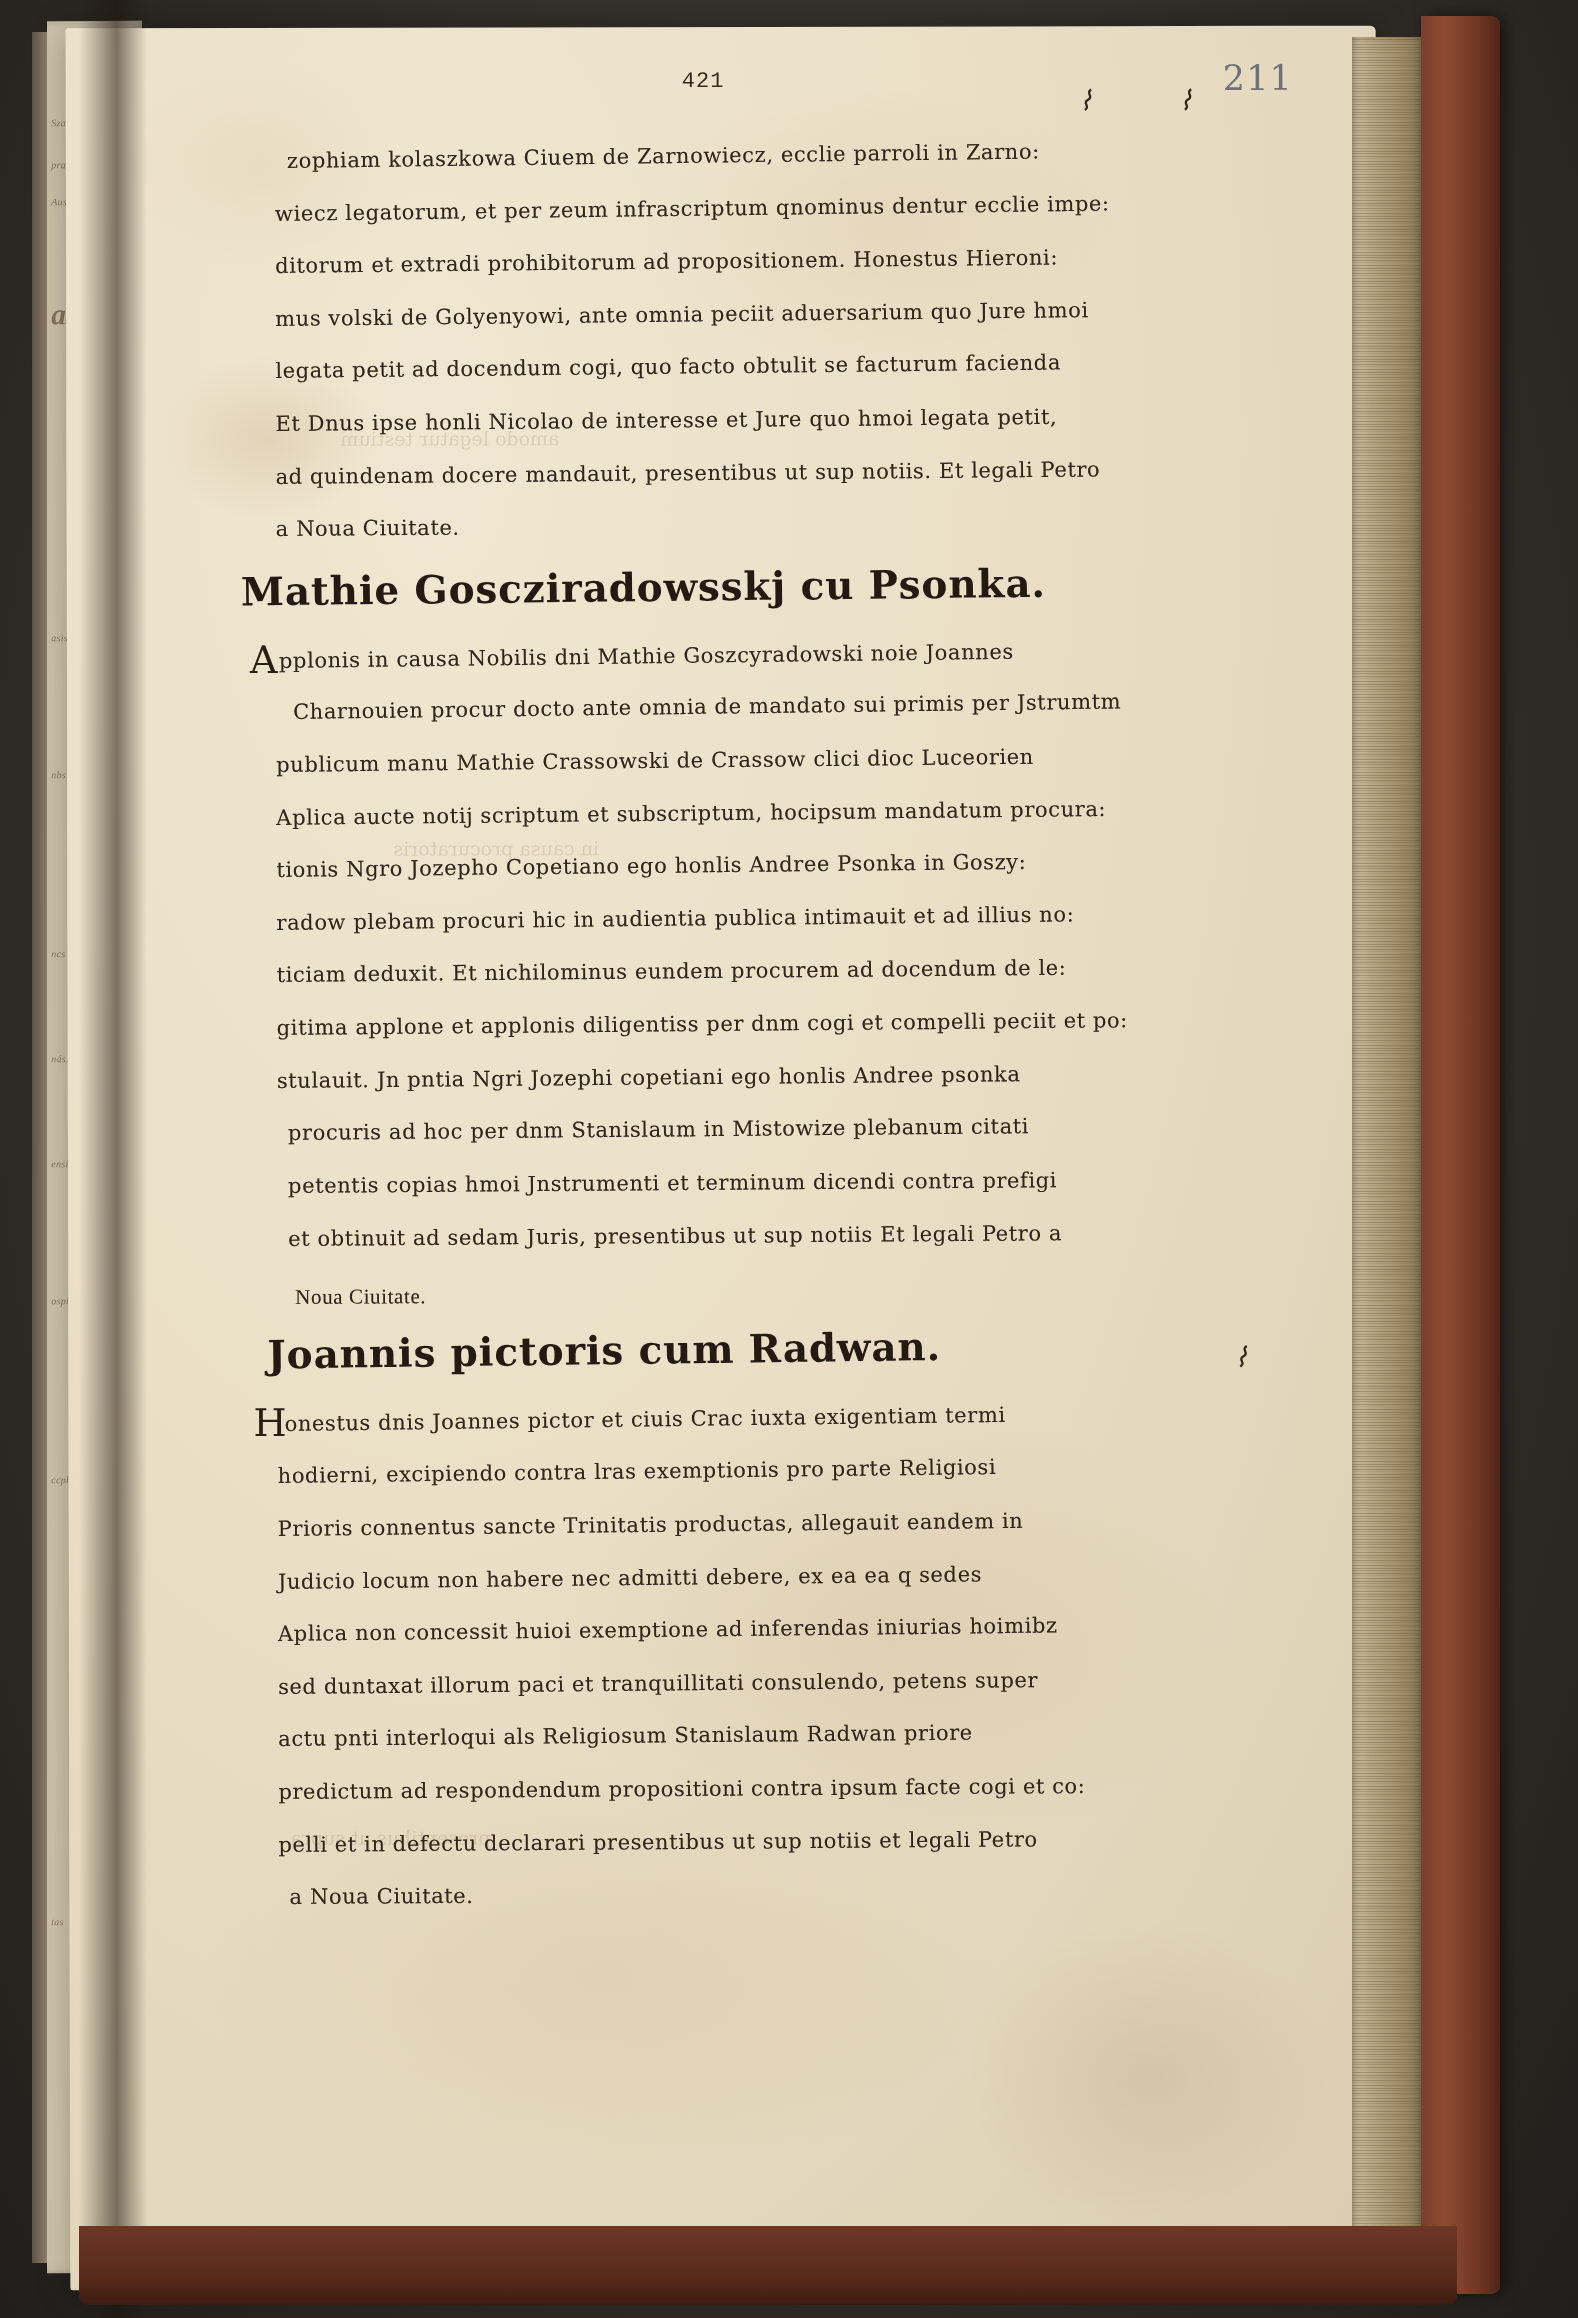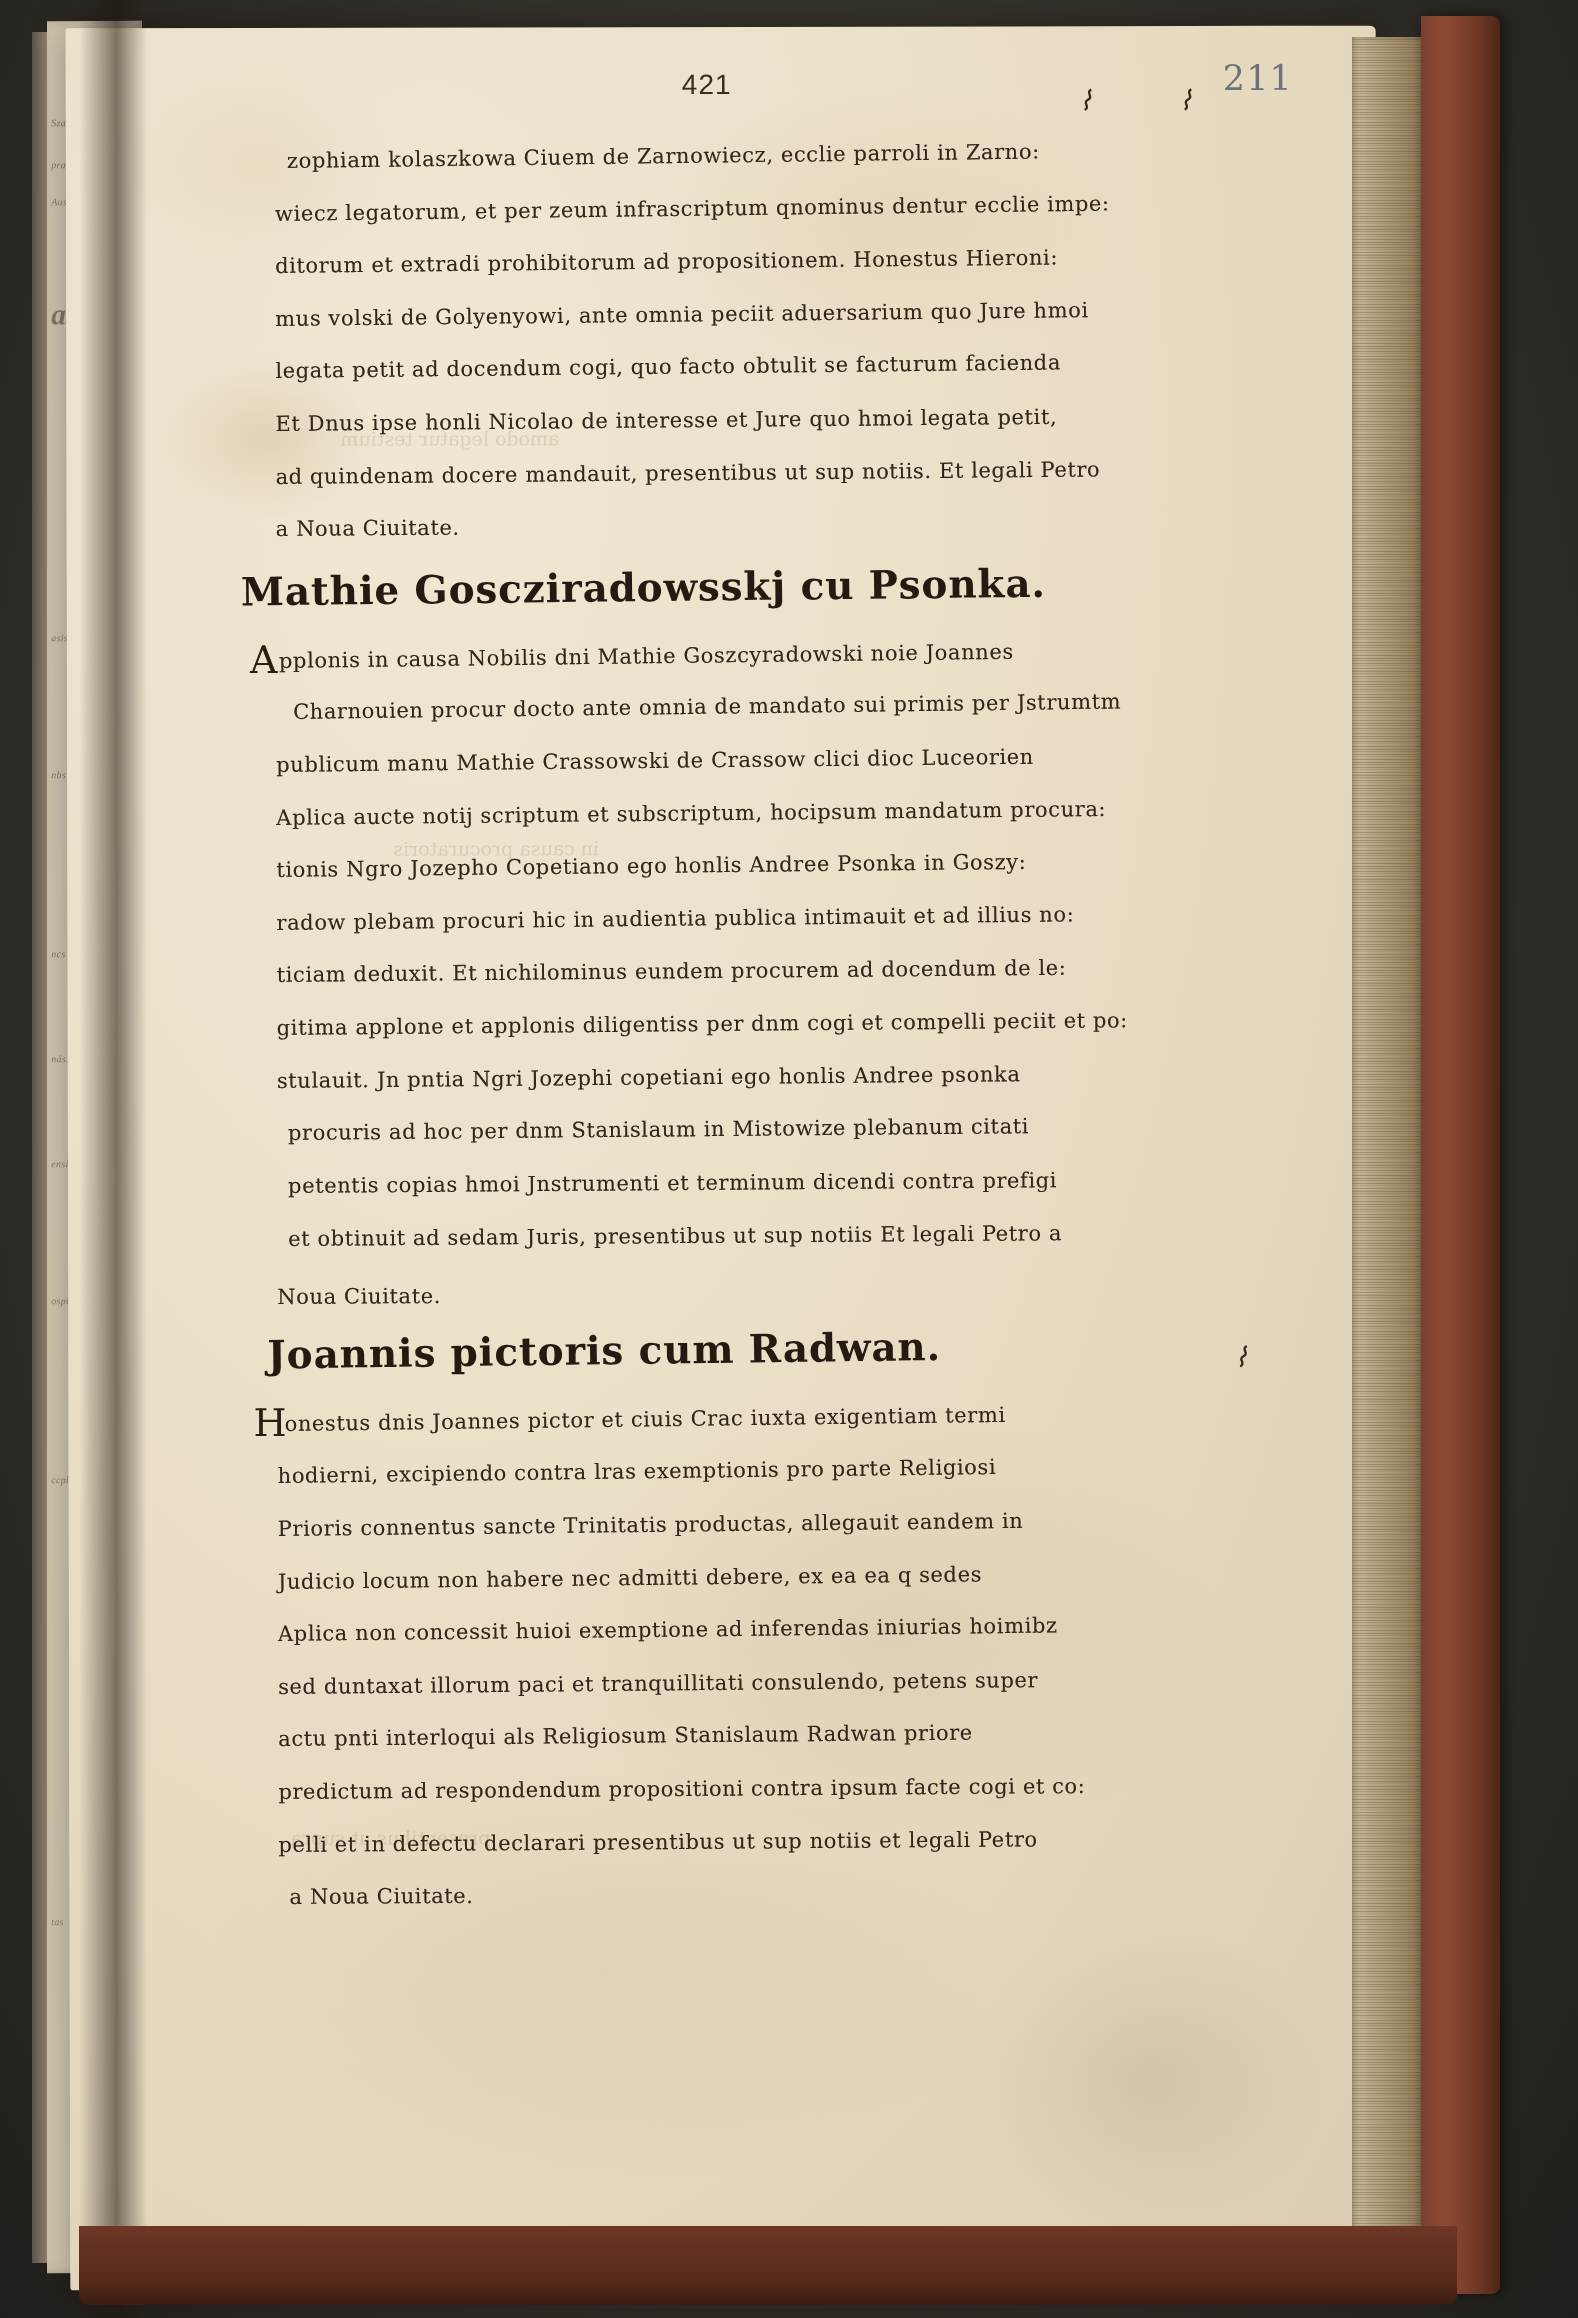--- a/index.html
+++ b/index.html
@@ -148,22 +148,22 @@
     position: absolute;
     white-space: nowrap;
     font-family: "DejaVu Serif", serif;
     font-weight: 700;
     font-size: 39px;
     color: #241a11;
     letter-spacing: 0.8px;
   }
   .folio-top {
     position: absolute;
-    font-family: Liberation Sans, sans-serif;
-    font-size: 28px;
+    font-family: Liberation Mono, monospace;
+    font-size: 22px;
     color: #3a2c1d;
     letter-spacing: 1.1px;
   }
   .folio-pencil {
     position: absolute;
     font-family: "DejaVu Serif", serif;
     font-size: 35px;
     color: #6d7178;
     letter-spacing: 1.1px;
   }
@@ -247,21 +247,21 @@
     <div class="body-line" style="left:209px; top:725px; transform:rotate(-0.5deg);">publicum manu Mathie Crassowski de Crassow clici dioc Luceorien</div>
     <div class="body-line" style="left:209px; top:778px; transform:rotate(-0.5deg);">Aplica aucte notij scriptum et subscriptum, hocipsum mandatum procura:</div>
     <div class="body-line" style="left:209px; top:830px; transform:rotate(-0.5deg);">tionis Ngro Jozepho Copetiano ego honlis Andree Psonka in Goszy:</div>
     <div class="body-line" style="left:209px; top:883px; transform:rotate(-0.5deg);">radow plebam procuri hic in audientia publica intimauit et ad illius no:</div>
     <div class="body-line" style="left:209px; top:935px; transform:rotate(-0.4deg);">ticiam deduxit. Et nichilominus eundem procurem ad docendum de le:</div>
     <div class="body-line" style="left:209px; top:988px; transform:rotate(-0.4deg);">gitima applone et applonis diligentiss per dnm cogi et compelli peciit et po:</div>
     <div class="body-line" style="left:209px; top:1041px; transform:rotate(-0.4deg);">stulauit. Jn pntia Ngri Jozephi copetiani ego honlis Andree psonka</div>
     <div class="body-line" style="left:220px; top:1093px; transform:rotate(-0.4deg);">procuris ad hoc per dnm Stanislaum in Mistowize plebanum citati</div>
     <div class="body-line" style="left:220px; top:1146px; transform:rotate(-0.3deg);">petentis copias hmoi Jnstrumenti et terminum dicendi contra prefigi</div>
     <div class="body-line" style="left:220px; top:1199px; transform:rotate(-0.3deg);">et obtinuit ad sedam Juris, presentibus ut sup notiis Et legali Petro a</div>
-    <div class="body-line" style="left:209px; top:1257px; transform:rotate(-0.2deg);">Noua Ciuitate.</div>
+    <div class="body-line" style="left:227px; top:1257px; transform:rotate(-0.2deg);font-family:Liberation Serif, serif;">Noua Ciuitate.</div>
 
     <div class="heading" style="left:199px; top:1300px; transform:rotate(-0.6deg);">Joannis pictoris cum Radwan.</div>
     <div class="flourish" style="left:1168px; top:1315px;">⌇</div>
 
     <div class="initial" style="left:185px; top:1373px;">H</div>
     <div class="body-line" style="left:216px; top:1384px; transform:rotate(-0.6deg);">onestus dnis Joannes pictor et ciuis Crac iuxta exigentiam termi</div>
     <div class="body-line" style="left:209px; top:1436px; transform:rotate(-0.6deg);">hodierni, excipiendo contra lras exemptionis pro parte Religiosi</div>
     <div class="body-line" style="left:209px; top:1489px; transform:rotate(-0.5deg);">Prioris connentus sancte Trinitatis productas, allegauit eandem in</div>
     <div class="body-line" style="left:209px; top:1542px; transform:rotate(-0.5deg);">Judicio locum non habere nec admitti debere, ex ea ea q sedes</div>
     <div class="body-line" style="left:209px; top:1594px; transform:rotate(-0.5deg);">Aplica non concessit huioi exemptione ad inferendas iniurias hoimibz</div>

